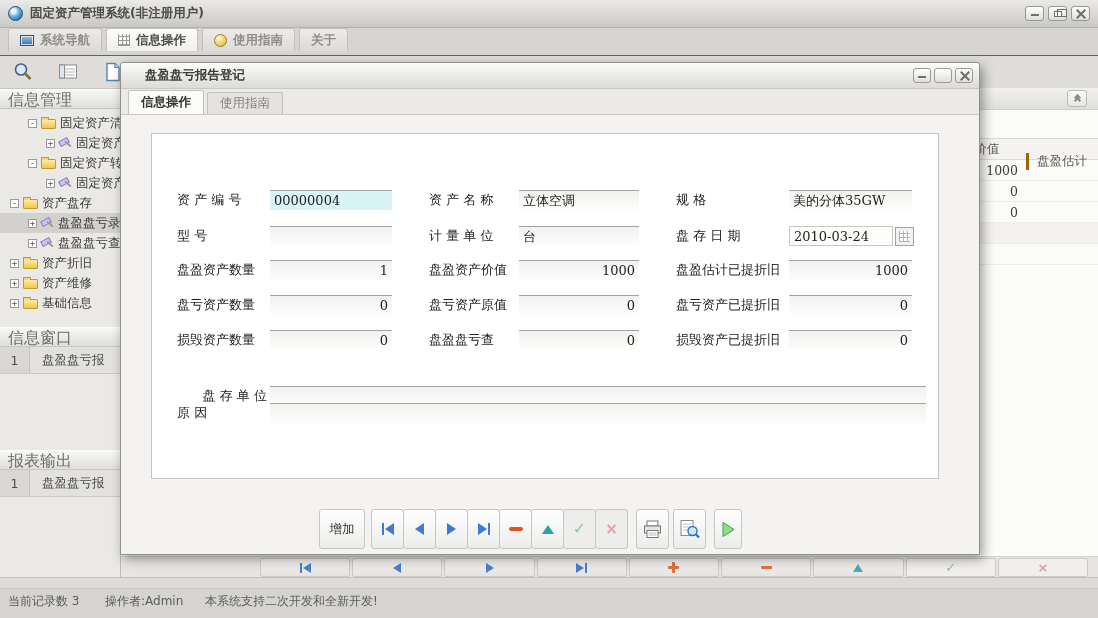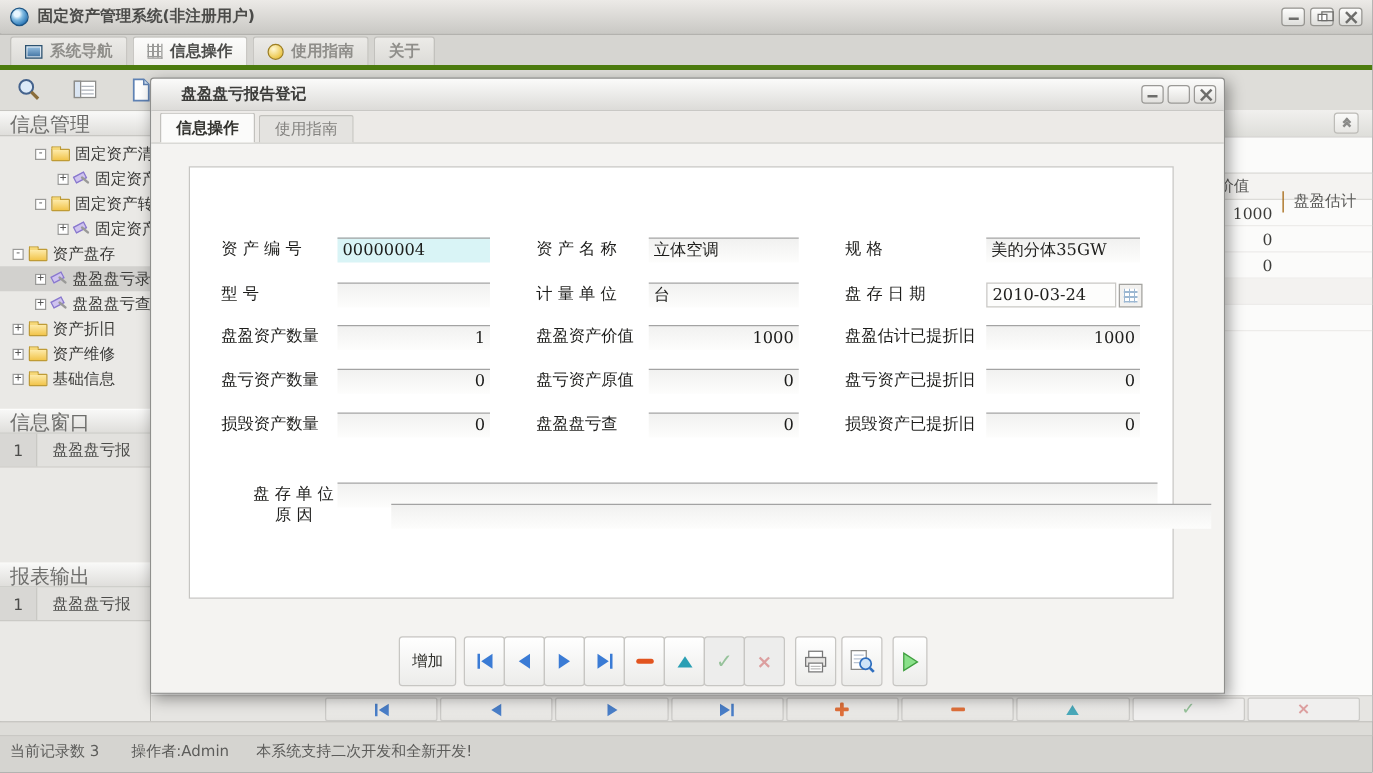--- a/index.html
+++ b/index.html
@@ -20,21 +20,21 @@
   .win-ctrls{margin-left:auto;display:flex;gap:4px;}
   .wbtn{width:19px;height:15px;border:1px solid #979692;border-radius:3px;
     background:linear-gradient(#fdfdfc,#dededb);position:relative;}
   .wbtn .g-min{position:absolute;left:5px;bottom:4px;width:8px;height:2px;background:#6d6d6b;}
   .wbtn .g-rest{position:absolute;left:5px;top:4px;width:8px;height:6px;border:1px solid #6d6d6b;background:#fff;}
   .wbtn .g-rest::before{content:"";position:absolute;left:2px;top:-3px;width:8px;height:6px;border:1px solid #6d6d6b;}
   .g-x::before,.g-x::after{content:"";position:absolute;left:3px;top:6px;width:12px;height:2px;background:#6d6d6b;}
   .g-x::before{transform:rotate(45deg);} .g-x::after{transform:rotate(-45deg);}
   
   .ribbon{position:absolute;left:0;top:28px;right:0;height:28px;background:#d6d5d1;
-    border-bottom:4px solid #4d7c0f;display:flex;align-items:flex-end;padding-left:8px;gap:4px;}
+    border-bottom:1px solid #4d7c0f;display:flex;align-items:flex-start;padding-left:8px;gap:4px;}
   .rtab{height:23px;padding:0 11px;display:flex;align-items:center;gap:6px;
     border:1px solid #c2c1bd;border-bottom:none;border-radius:3px 3px 0 0;
     background:linear-gradient(#ecebe8,#dcdbd7);color:#8f8e8a;font-size:12.5px;font-weight:bold;}
   .rtab.active{background:linear-gradient(#fcfcfb,#f1f0ed);color:#4c4c4a;}
   .ico-nav{width:14px;height:11px;background:linear-gradient(#9cc4e4,#3c6f9e);
     border:1px solid #2c5270;box-shadow:inset 0 0 0 1px rgba(255,255,255,.75);flex:none;}
   .ico-grid{width:12px;height:12px;flex:none;
     background:repeating-linear-gradient(0deg,#9a9a98 0 1px,transparent 1px 4px),
                repeating-linear-gradient(90deg,#9a9a98 0 1px,transparent 1px 4px);
     border-right:1px solid #9a9a98;border-bottom:1px solid #9a9a98;}
@@ -74,21 +74,21 @@
   .chev{display:block;width:5px;height:5px;border-left:2px solid #8a8a88;border-top:2px solid #8a8a88;
     transform:rotate(45deg);margin:-2px auto 0;}
   
   .bg-table{position:absolute;left:819px;top:50px;width:158px;font-size:12.5px;color:#5a5a58;}
   .bg-th{display:flex;height:22px;background:#f4f3f1;border-top:1px solid #dcdbd8;border-bottom:1px solid #dcdbd8;align-items:center;}
   .bg-tr{display:flex;height:21px;border-bottom:1px solid #edecea;align-items:center;color:#3c3c3a;
     font-family:"DejaVu Serif",serif;}
   .bg-tr.band{background:#f3f2f0;}
   .bg-c1{width:86px;text-align:right;padding-right:8px;overflow:hidden;}
   .bg-th .bg-c1{text-align:left;padding-left:22px;font-family:"DejaVu Sans",sans-serif;}
-  .bg-c2{flex:1;border-left:1px solid #a16207;padding-left:8px;overflow:hidden;font-family:"DejaVu Sans",sans-serif;margin-top:25px;}
+  .bg-c2{flex:1;border-left:3px solid #a16207;padding-left:8px;overflow:hidden;font-family:"DejaVu Sans",sans-serif;margin-top:25px;}
   
   .botnav{position:absolute;left:121px;top:556px;right:0;height:21px;background:#e6e5e2;border-top:1px solid #d2d1ce;}
   .botnav-btns{position:absolute;left:139px;right:10px;top:1px;height:19px;display:flex;gap:2px;}
   .nbtn{flex:1;border:1px solid #cbcac7;border-radius:2px;background:linear-gradient(#f4f3f1,#e5e4e1);
     display:grid;place-items:center;}
   .nbtn.dis{background:#f0efee;}
   .tri{width:0;height:0;}
   .tri.r{border-top:5px solid transparent;border-bottom:5px solid transparent;border-left:8px solid #4a7fc9;}
   .tri.l{border-top:5px solid transparent;border-bottom:5px solid transparent;border-right:8px solid #4a7fc9;}
   .tri.u{border-left:5px solid transparent;border-right:5px solid transparent;border-bottom:8px solid #4aa9ba;}
@@ -120,21 +120,21 @@
   .dtab.active{background:#fbfbfa;color:#33332f;font-weight:bold;height:24px;}
   .dlg-body{position:absolute;left:0;top:52px;right:0;bottom:0;background:#f4f3f1;}
   .form-box{position:absolute;left:30px;top:18px;width:788px;height:346px;background:#fff;border:1px solid #c6c5c2;}
   .ftitle{position:absolute;left:0;right:0;top:18px;text-align:center;font-size:17px;font-weight:bold;
     text-decoration:underline;color:#141412;letter-spacing:1px;font-family:"DejaVu Serif",serif;}
   .flbl,.ffld{position:absolute;height:20px;line-height:20px;font-size:13px;color:#1e1e1c;white-space:nowrap;}
   .ffld{background:linear-gradient(#f1f1f0,#fdfdfc);border-top:1px solid #a3a3a3;padding:0 4px;overflow:hidden;
     font-family:"DejaVu Serif",serif;}
   .ffld.hl{background:#d9f4f6;}
   .ffld.num{text-align:right;}
-  .fr1{top:56px;} .fr2{top:92px;} .fr3{top:126px;} .fr4{top:161px;} .fr5{top:196px;} .fr6{top:252px;text-align:right;} .fr7{top:269px;margin-left:43px;}
+  .fr1{top:56px;} .fr2{top:92px;} .fr3{top:126px;} .fr4{top:161px;} .fr5{top:196px;} .fr6{top:252px;text-align:right;} .fr7{top:269px;}
   .lc1{left:25px;width:90px;} .vc1{left:118px;width:122px;}
   .lc2{left:277px;width:96px;} .vc2{left:367px;width:120px;}
   .lc3{left:524px;width:112px;} .vc3{left:637px;width:123px;}
   .vdate{left:637px;width:104px;}
   .cal-btn{position:absolute;left:743px;width:19px;height:19px;border:1px solid #a4a3a0;background:#f2f1ef;margin-top:1px;}
   .cal-btn::before{content:"";position:absolute;inset:3px;
     background:repeating-linear-gradient(0deg,#9db8d2 0 1px,transparent 1px 4px),
                repeating-linear-gradient(90deg,#9db8d2 0 1px,transparent 1px 4px),#fff;}
   .vwide{left:118px;width:656px;}
   .dlg-toolbar{position:absolute;left:198px;top:446px;height:40px;display:flex;align-items:stretch;}

